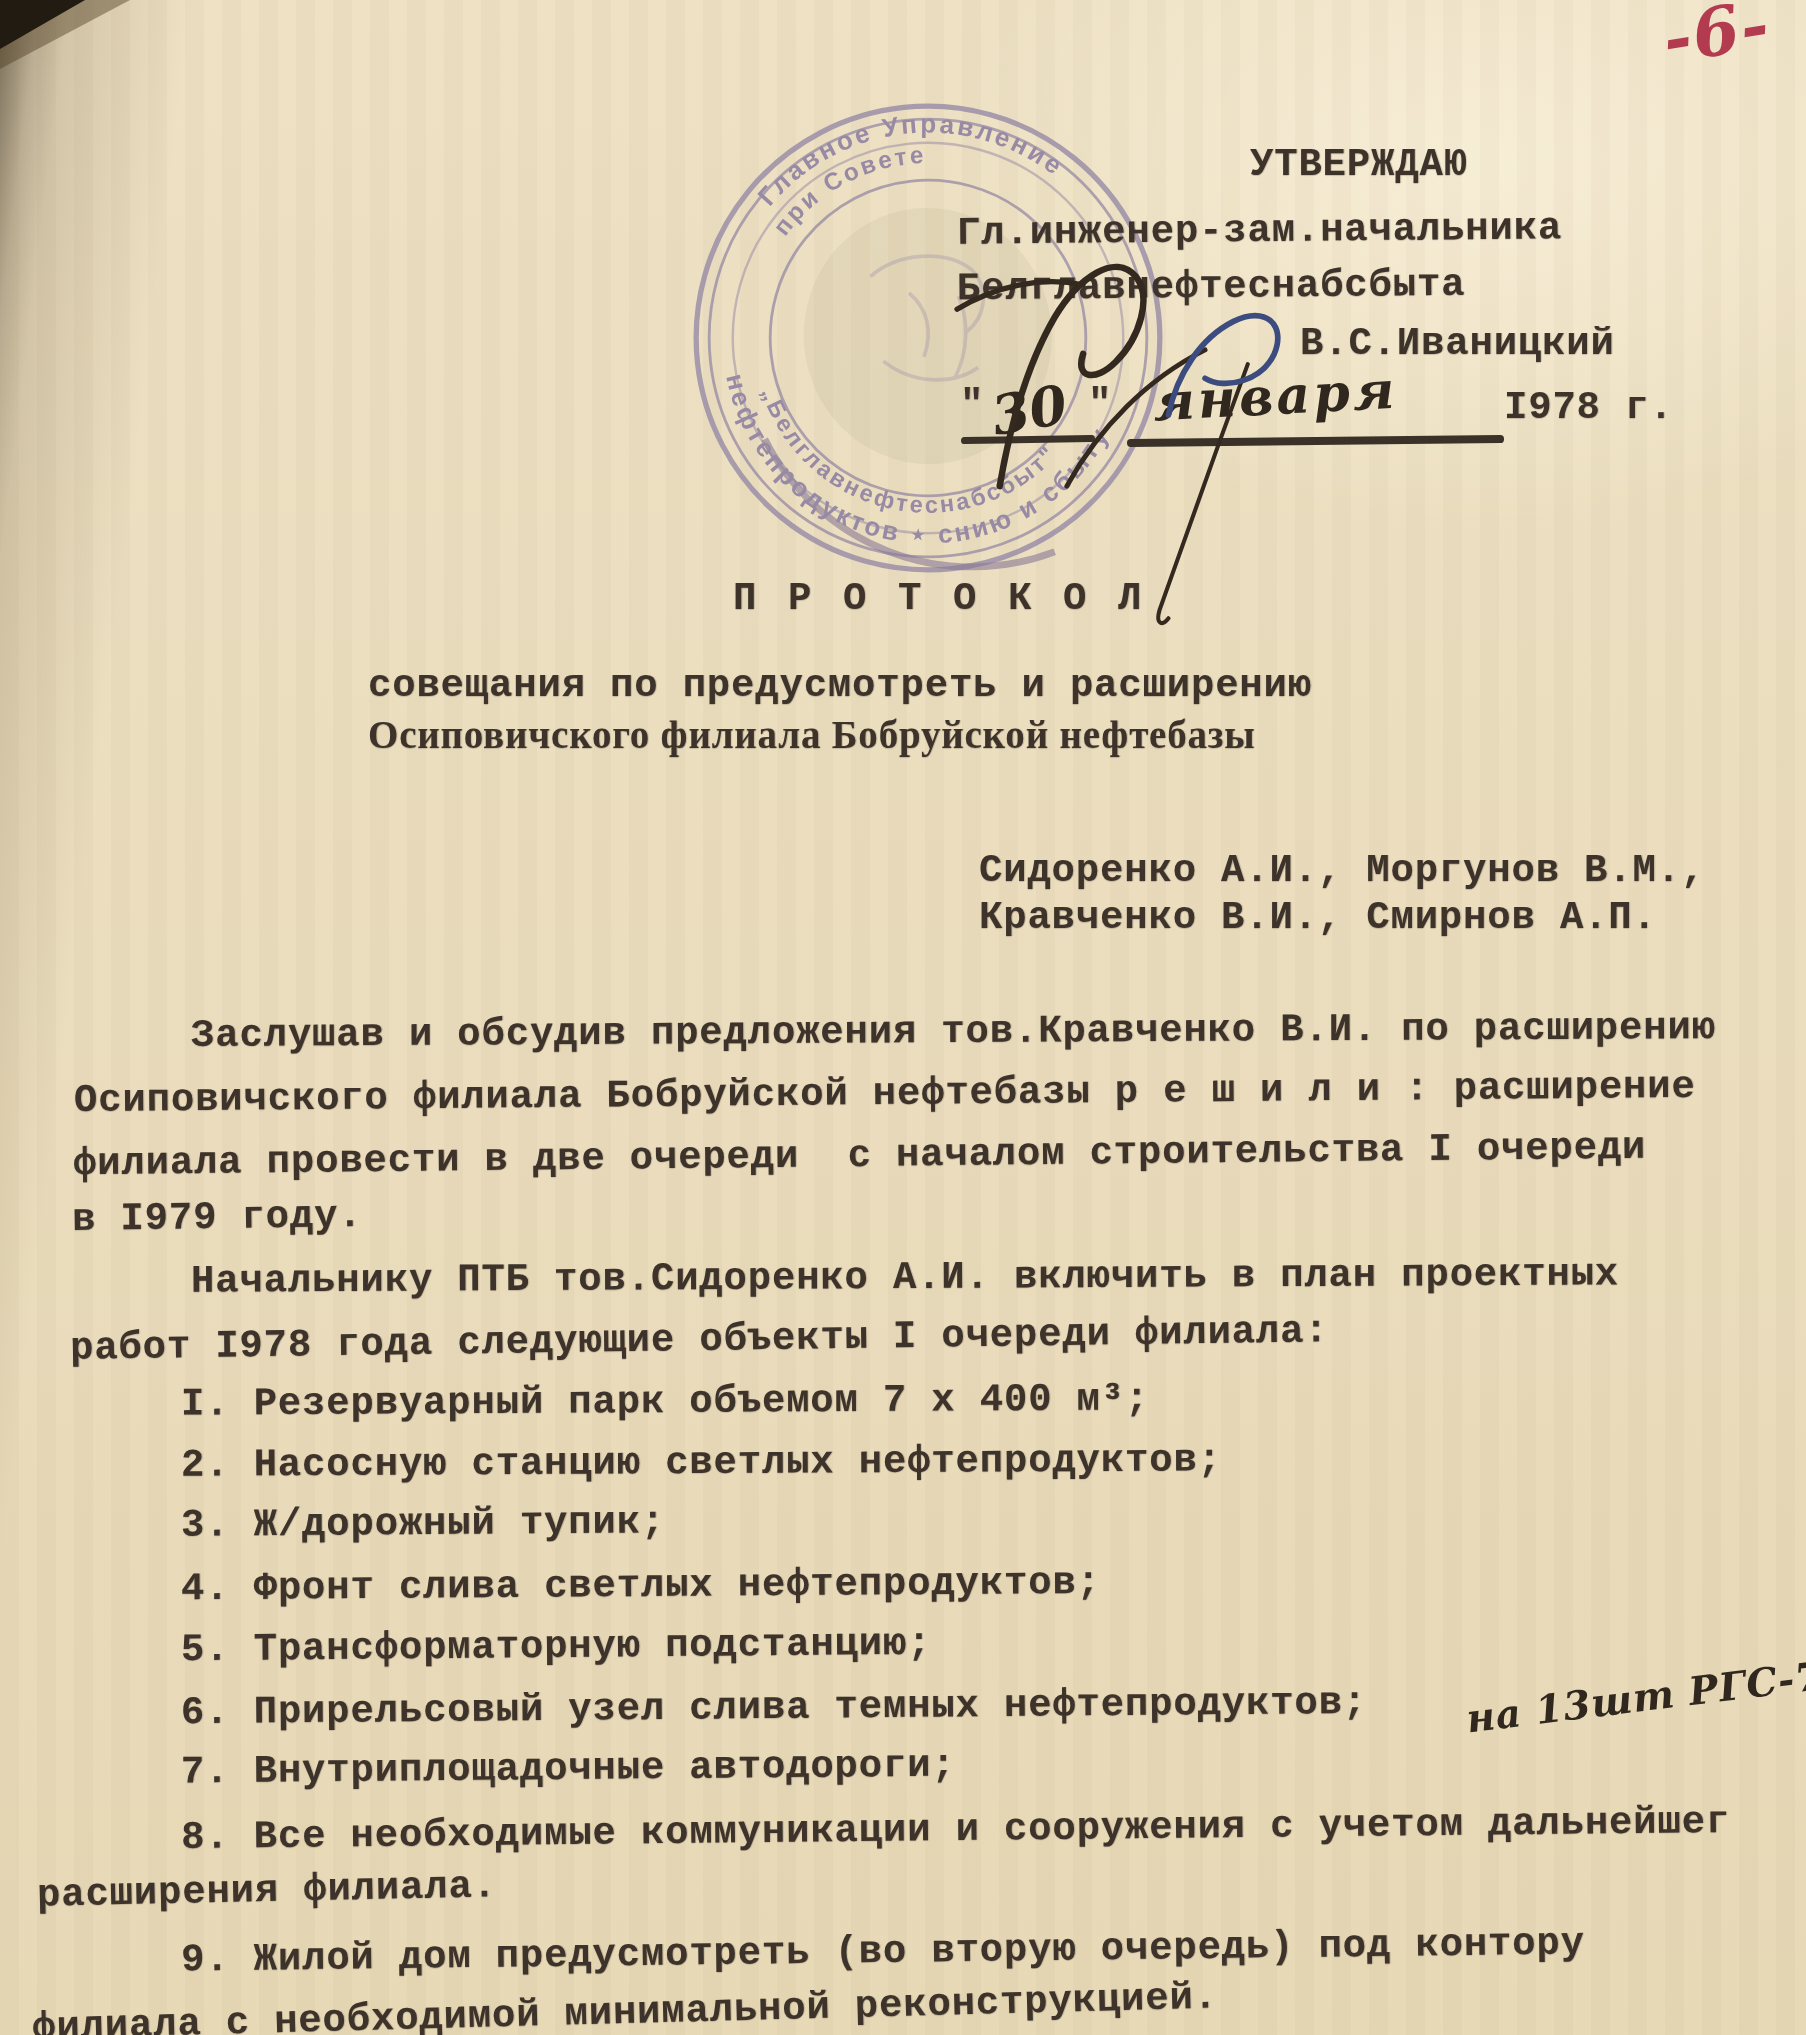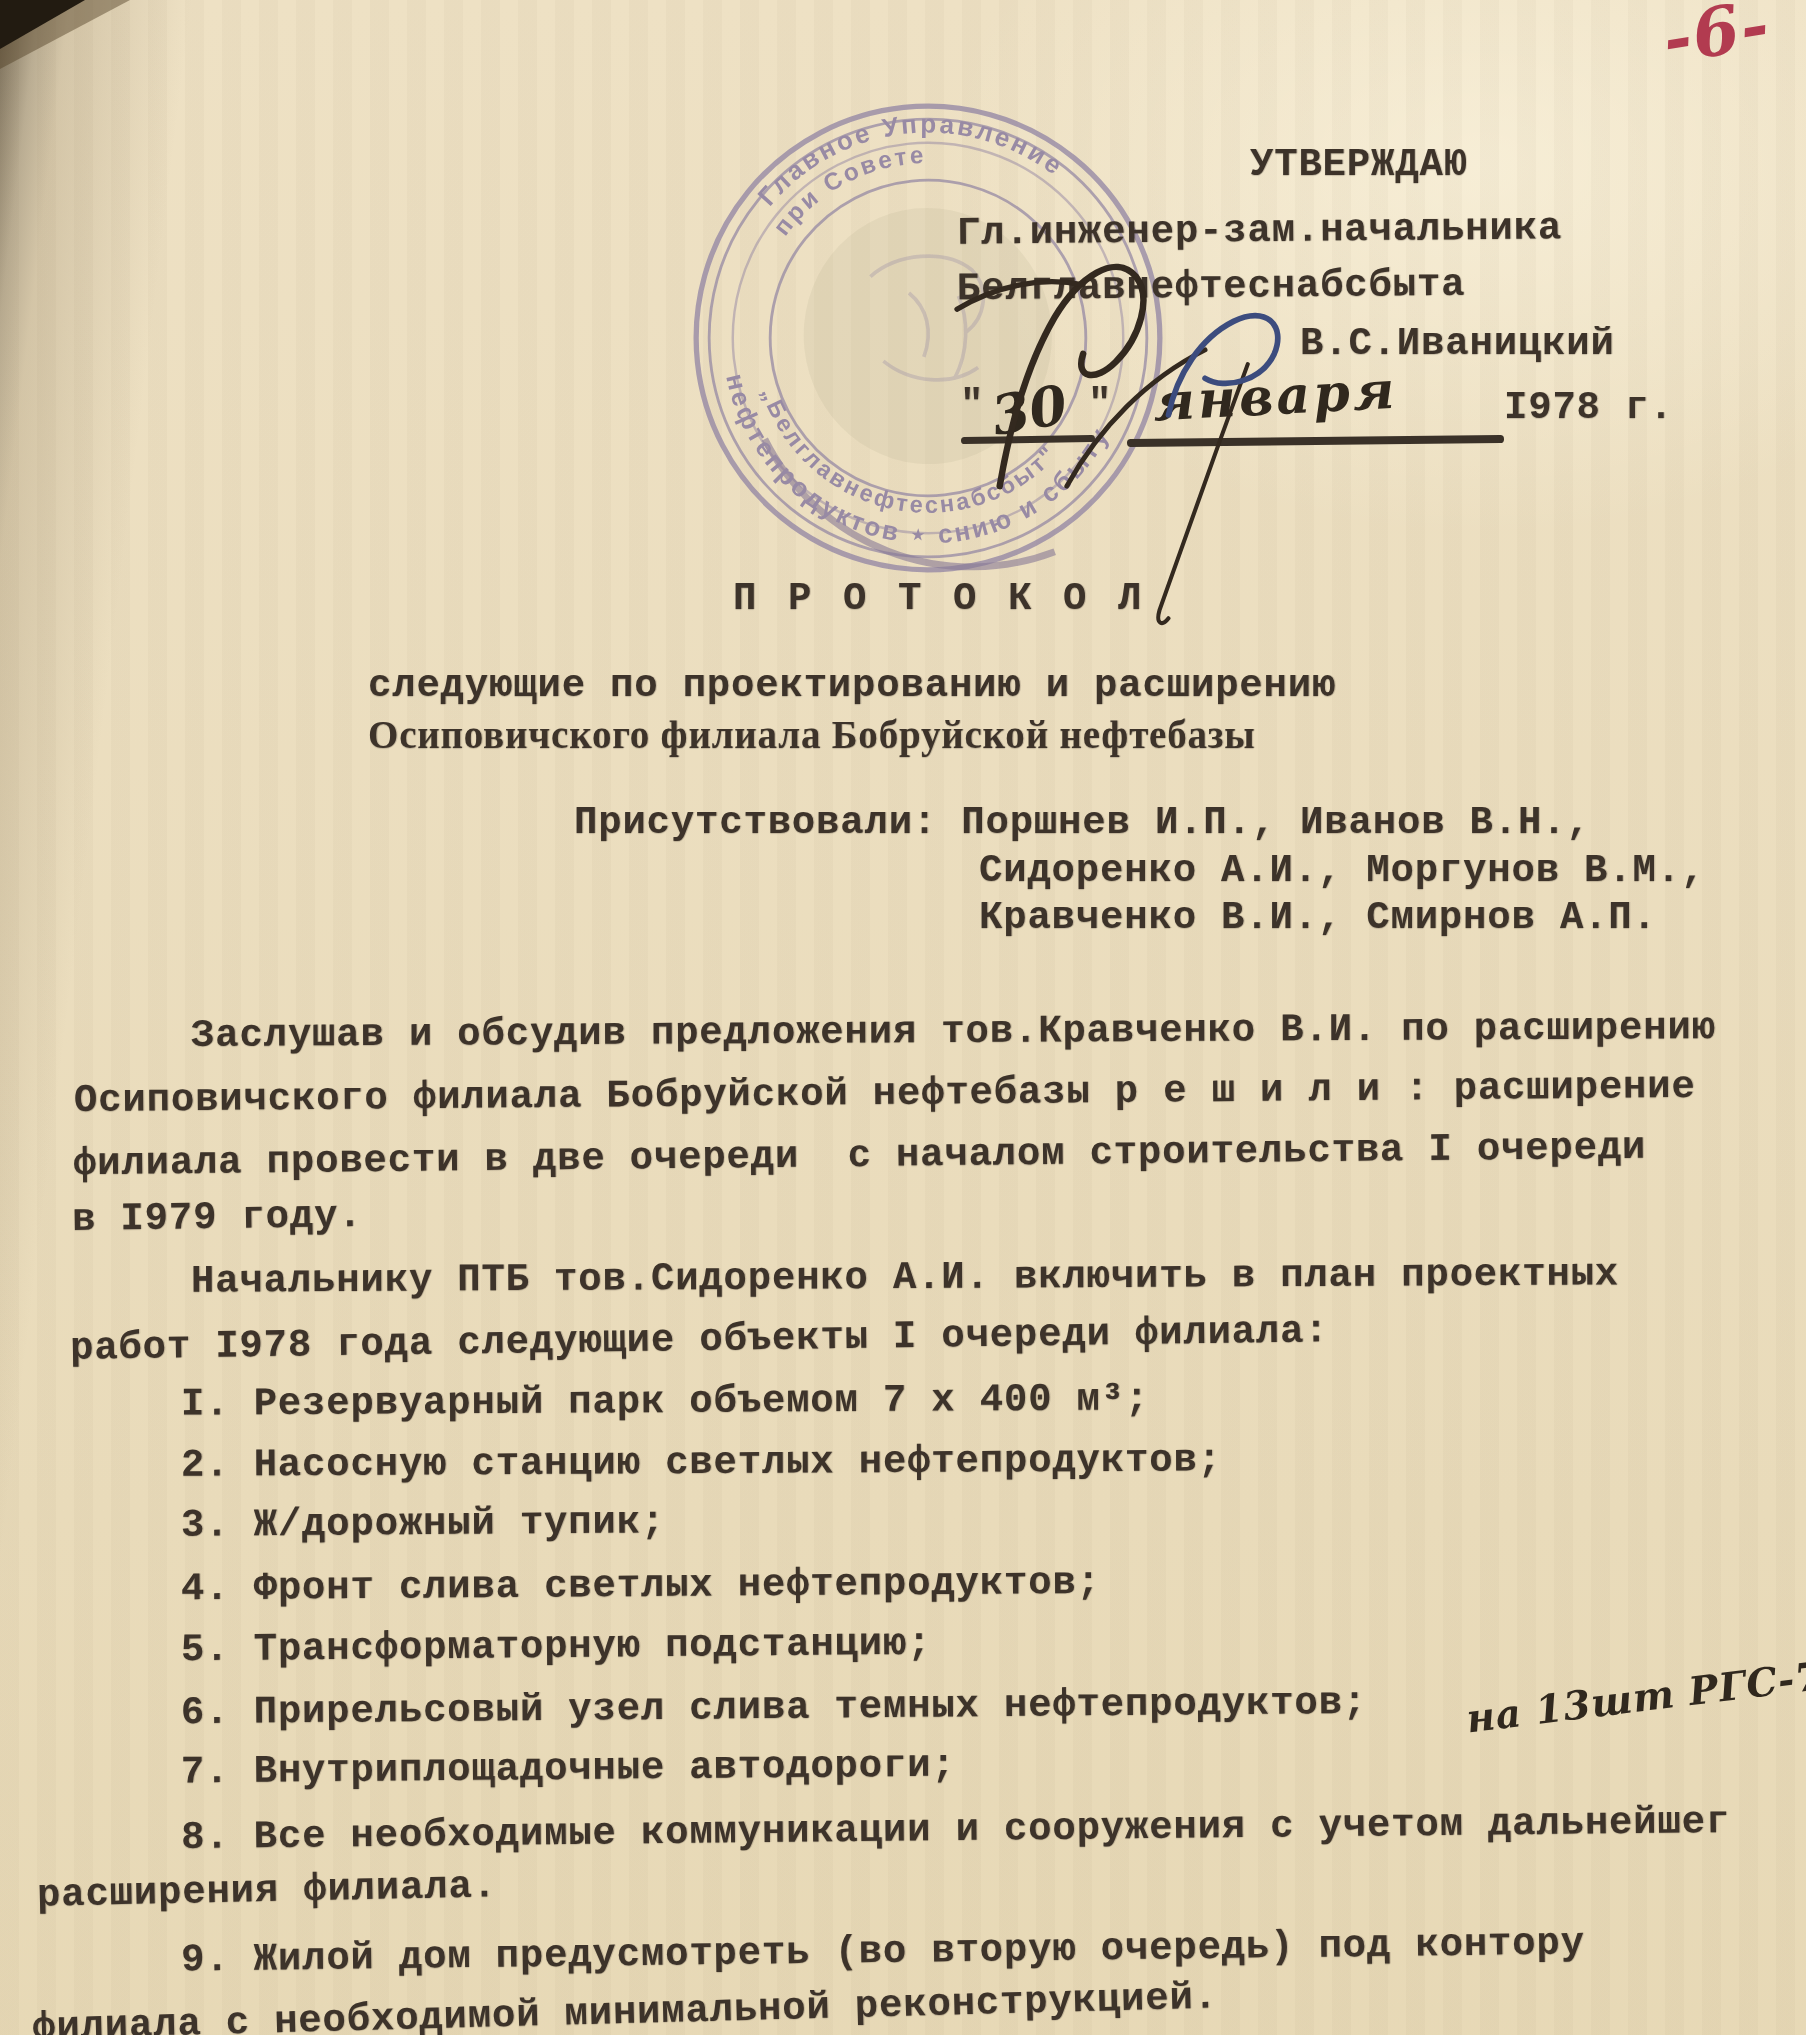--- a/index.html
+++ b/index.html
@@ -130,24 +130,23 @@
 
   <div class="tw" id="dq1">"</div>
   <div class="hw" id="dday">30</div>
   <div class="tw" id="dq2">"</div>
   <div class="hw" id="dmon">января</div>
   <div class="tw" id="dyear">I978 г.</div>
   <div class="rule" id="ul1"></div>
   <div class="rule" id="ul2"></div>
 
   <div class="tw" id="ttl">П Р О Т О К О Л</div>
-  <div class="tw" id="st0">следующие по проектированию и расширению</div>
+  <div class="tw" id="st0">совещания по предусмотреть и расширению</div>
   <div class="tw" id="st1">Осиповичского филиала Бобруйской нефтебазы</div>
 
-  <div class="tw" id="at0">Присутствовали: Поршнев И.П., Иванов В.Н.,</div>
   <div class="tw" id="at2">Кравченко В.И., Смирнов А.П.</div>
   <div class="tw" id="at1">Сидоренко А.И., Моргунов В.М.,</div>
 
   <div class="tw" id="p1_0">Заслушав и обсудив предложения тов.Кравченко В.И. по расширению</div>
   <div class="tw" id="p1_1">Осиповичского филиала Бобруйской нефтебазы р е ш и л и : расширение</div>
   <div class="tw" id="p1_2">филиала провести в две очереди  с началом строительства I очереди</div>
   <div class="tw" id="p1_3">в I979 году.</div>
 
   <div class="tw" id="p2_0">Начальнику ПТБ тов.Сидоренко А.И. включить в план проектных</div>
   <div class="tw" id="p2_1">работ I978 года следующие объекты I очереди филиала:</div>

